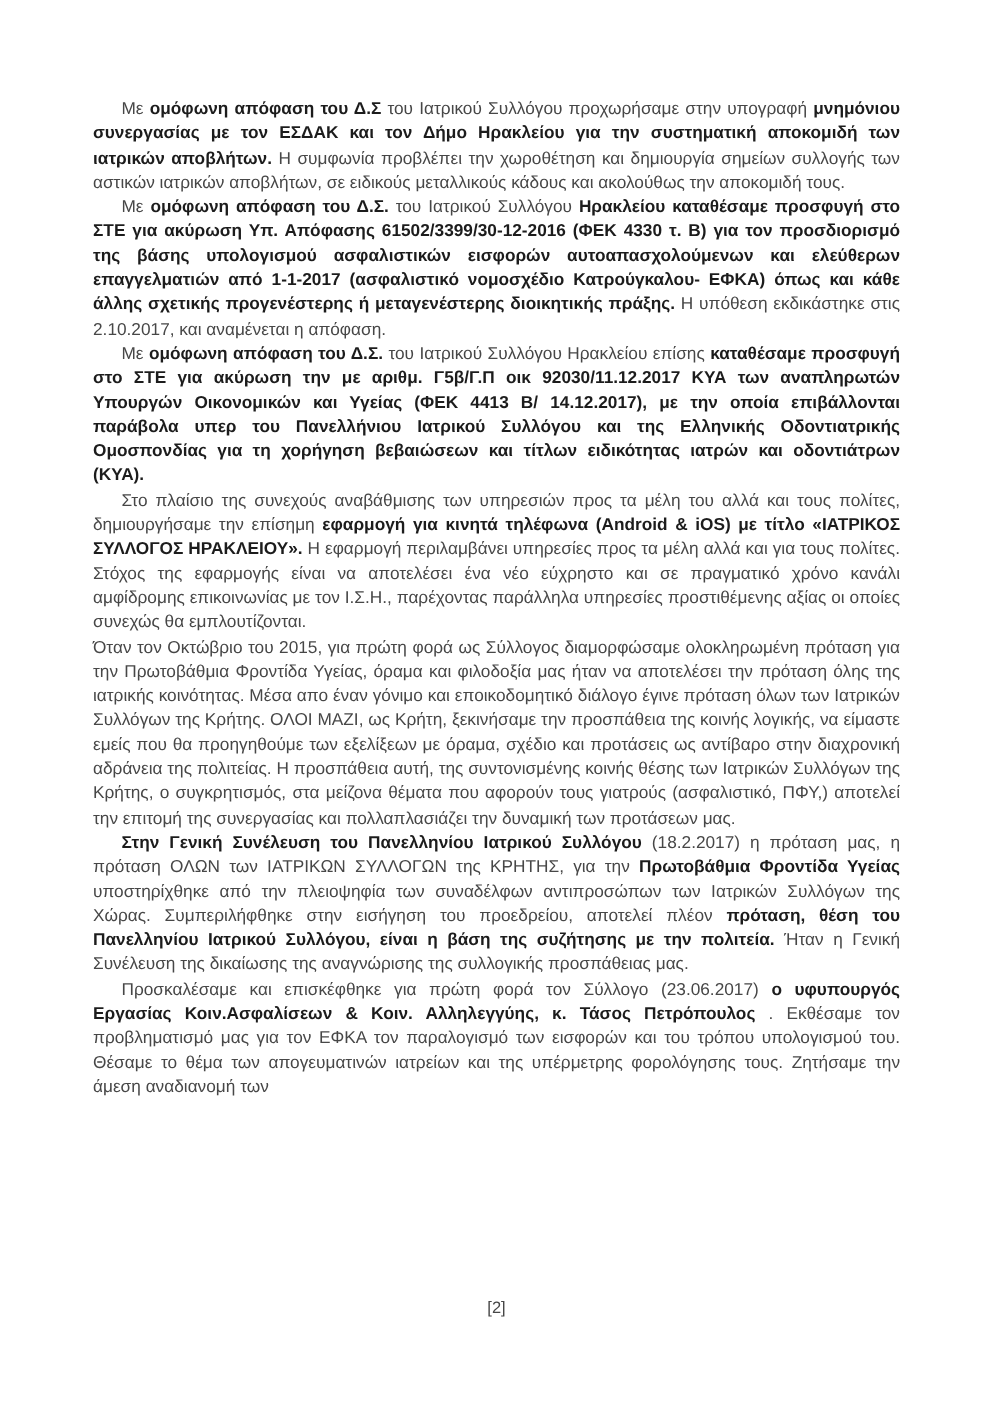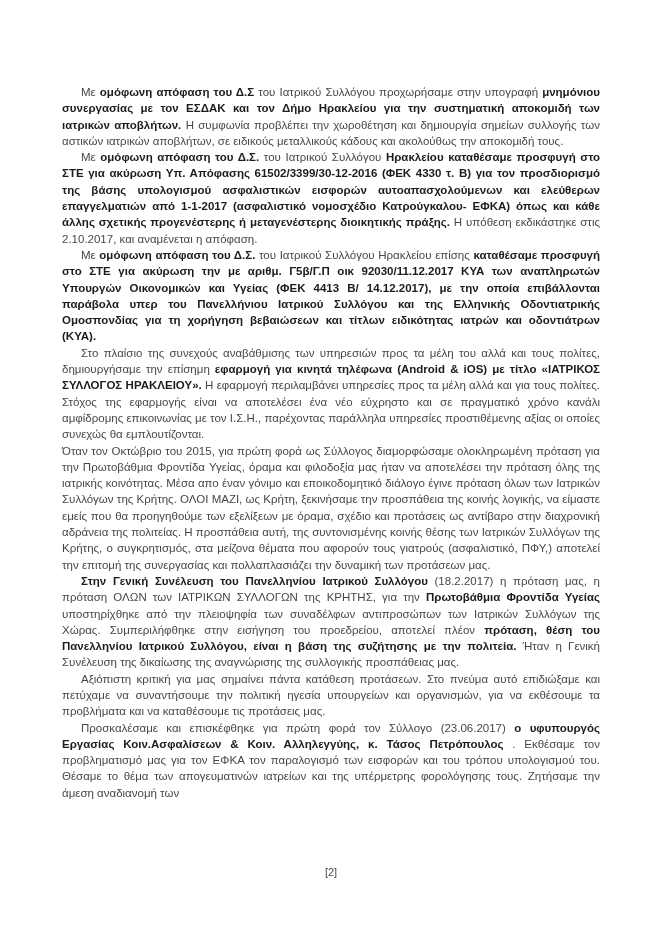--- a/index.html
+++ b/index.html
@@ -11,21 +11,21 @@
     position: relative;
     width: 662px;
     height: 936px;
     background: #ffffff;
     font-family: "Liberation Sans", sans-serif;
     overflow: hidden;
   }
   .body-text {
     position: absolute;
     left: 62px;
-    top: 84px;
+    top: 65px;
     width: 538px;
     font-size: 11.5px;
     line-height: 16.3px;
     color: #474747;
     text-align: justify;
   }
   .para {
     margin: 0;
     padding: 0;
   }
@@ -66,20 +66,19 @@
 
     <p class="para indent"><span>Με </span><span class="b">ομόφωνη απόφαση του Δ.Σ.</span><span> του Ιατρικού Συλλόγου Ηρακλείου επίσης </span><span class="b">καταθέσαμε προσφυγή στο ΣΤΕ για ακύρωση την με αριθμ. Γ5β/Γ.Π οικ 92030/11.12.2017 ΚΥΑ των αναπληρωτών Υπουργών Οικονομικών και Υγείας (ΦΕΚ 4413 Β/ 14.12.2017), με την οποία επιβάλλονται παράβολα υπερ του Πανελλήνιου Ιατρικού Συλλόγου και της Ελληνικής Οδοντιατρικής Ομοσπονδίας για τη χορήγηση βεβαιώσεων και τίτλων ειδικότητας ιατρών και οδοντιάτρων (ΚΥΑ).</span></p>
 
     <p class="para indent"><span>Στο πλαίσιο της συνεχούς αναβάθμισης των υπηρεσιών προς τα μέλη του αλλά και τους πολίτες, δημιουργήσαμε την επίσημη </span><span class="b">εφαρμογή για κινητά τηλέφωνα (Android &amp; iOS) με τίτλο «ΙΑΤΡΙΚΟΣ ΣΥΛΛΟΓΟΣ ΗΡΑΚΛΕΙΟΥ».</span><span> Η εφαρμογή περιλαμβάνει υπηρεσίες προς τα μέλη αλλά και για τους πολίτες. Στόχος της εφαρμογής είναι να αποτελέσει ένα νέο εύχρηστο και σε πραγματικό χρόνο κανάλι αμφίδρομης επικοινωνίας με τον Ι.Σ.Η., παρέχοντας παράλληλα υπηρεσίες προστιθέμενης αξίας οι οποίες συνεχώς θα εμπλουτίζονται.</span></p>
 
 
     <p class="para"><span>Όταν τον Οκτώβριο του 2015, για πρώτη φορά ως Σύλλογος διαμορφώσαμε ολοκληρωμένη πρόταση για την Πρωτοβάθμια Φροντίδα Υγείας, όραμα και φιλοδοξία μας ήταν να αποτελέσει την πρόταση όλης της ιατρικής κοινότητας. Μέσα απο έναν γόνιμο και εποικοδομητικό διάλογο έγινε πρόταση όλων των Ιατρικών Συλλόγων της Κρήτης. ΟΛΟΙ ΜΑΖΙ, ως Κρήτη, ξεκινήσαμε την προσπάθεια της κοινής λογικής, να είμαστε εμείς που θα προηγηθούμε των εξελίξεων με όραμα, σχέδιο και προτάσεις ως αντίβαρο στην διαχρονική αδράνεια της πολιτείας. Η προσπάθεια αυτή, της συντονισμένης κοινής θέσης των Ιατρικών Συλλόγων της Κρήτης, ο συγκρητισμός, στα μείζονα θέματα που αφορούν τους γιατρούς (ασφαλιστικό, ΠΦΥ,) αποτελεί την επιτομή της συνεργασίας και πολλαπλασιάζει την δυναμική των προτάσεων μας.</span></p>
 
     <p class="para indent"><span class="b">Στην Γενική Συνέλευση του Πανελληνίου Ιατρικού Συλλόγου</span><span> (18.2.2017) η πρόταση μας, η πρόταση ΟΛΩΝ των ΙΑΤΡΙΚΩΝ ΣΥΛΛΟΓΩΝ της ΚΡΗΤΗΣ, για την </span><span class="b">Πρωτοβάθμια Φροντίδα Υγείας</span><span> υποστηρίχθηκε από την πλειοψηφία των συναδέλφων αντιπροσώπων των Ιατρικών Συλλόγων της Χώρας. Συμπεριλήφθηκε στην εισήγηση του προεδρείου, αποτελεί πλέον </span><span class="b">πρόταση, θέση του Πανελληνίου Ιατρικού Συλλόγου, είναι η βάση της συζήτησης με την πολιτεία.</span><span> Ήταν η Γενική Συνέλευση της δικαίωσης της αναγνώρισης της συλλογικής προσπάθειας μας.</span></p>
 
-    <p class="para indent"><span>Αξιόπιστη κριτική για μας σημαίνει πάντα κατάθεση προτάσεων. Στο πνεύμα αυτό επιδιώξαμε και πετύχαμε να συναντήσουμε την πολιτική ηγεσία υπουργείων και οργανισμών, για να εκθέσουμε τα προβλήματα και να καταθέσουμε τις προτάσεις μας.</span></p>
 
     <p class="para indent"><span>Προσκαλέσαμε και επισκέφθηκε για πρώτη φορά τον Σύλλογο (23.06.2017) </span><span class="b">ο υφυπουργός Εργασίας Κοιν.Ασφαλίσεων &amp; Κοιν. Αλληλεγγύης, κ. Τάσος Πετρόπουλος</span><span> . Εκθέσαμε τον προβληματισμό μας για τον ΕΦΚΑ τον παραλογισμό των εισφορών και του τρόπου υπολογισμού του. Θέσαμε το θέμα των απογευματινών ιατρείων και της υπέρμετρης φορολόγησης τους. Ζητήσαμε την άμεση αναδιανομή των</span></p>
 
   </div>
 
   <div class="page-number">[2]</div>
 </div>
 
 </body></html>

